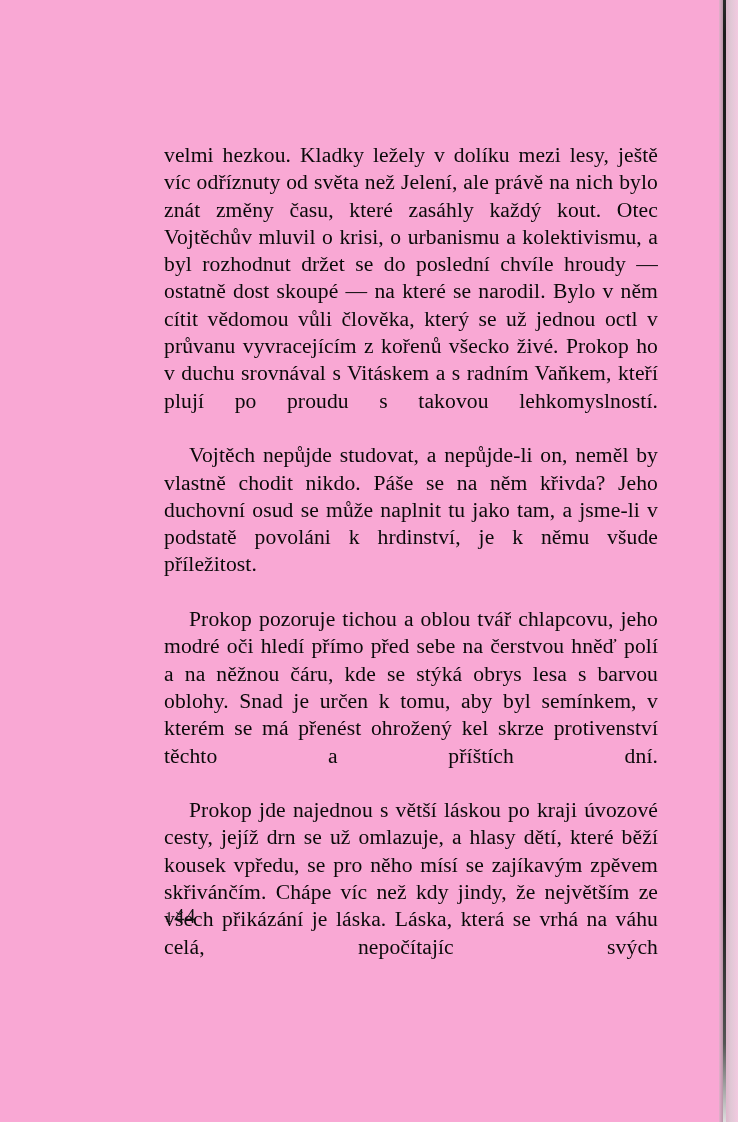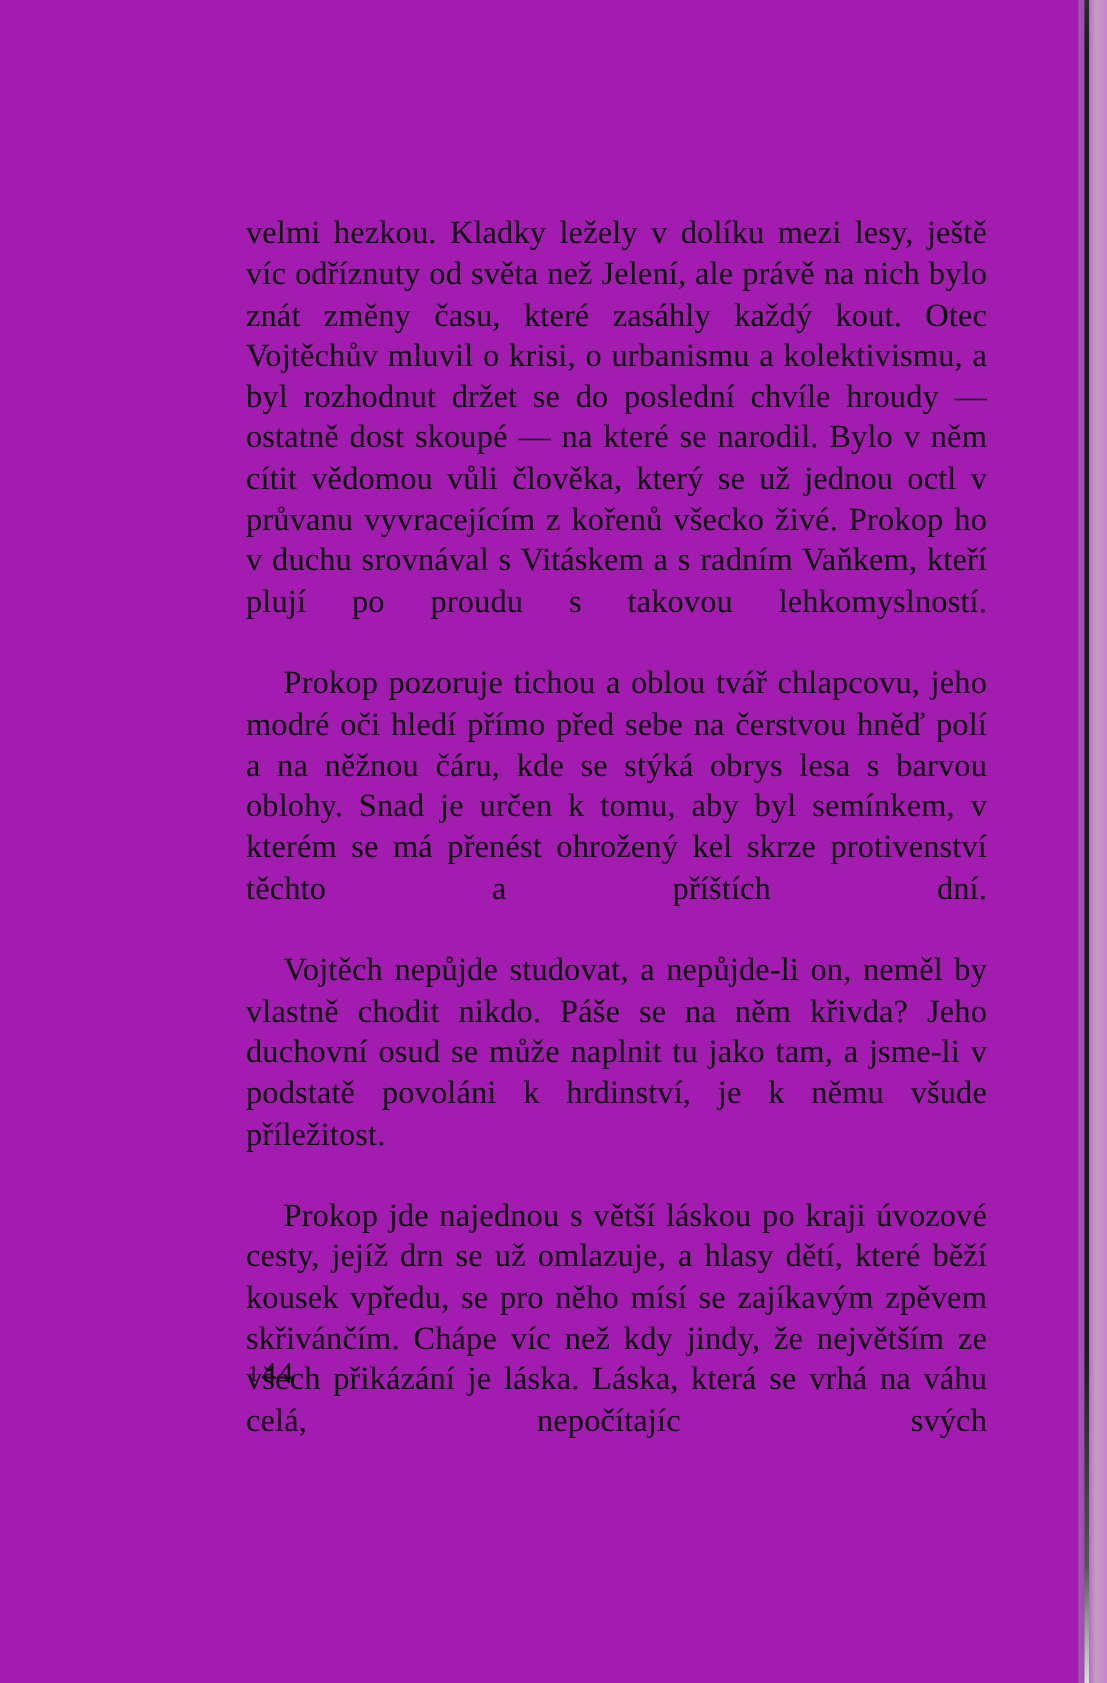--- a/index.html
+++ b/index.html
@@ -6,21 +6,21 @@
   html, body {
     margin: 0;
     padding: 0;
     background: #ffffff;
   }
 
   .page {
     position: relative;
     width: 738px;
     height: 1122px;
-    background: #a21caf;
+    background: #f9a8d4;
     overflow: hidden;
     font-family: "Liberation Serif", "DejaVu Serif", serif;
     -webkit-font-smoothing: antialiased;
   }
 
   
   .scan-edge-strip {
     position: absolute;
     top: 0;
     right: 0;
@@ -106,20 +106,20 @@
 <body>
 
 <div class="page">
 
   <div class="scan-edge-strip"></div>
   <div class="scan-edge-line-soft"></div>
   <div class="scan-edge-line"></div>
 
   <div class="textblock">
     <p class="para">velmi hezkou. Kladky ležely v dolíku mezi lesy, ještě víc odříznuty od světa než Jelení, ale právě na nich bylo znát změny času, které zasáhly každý kout. Otec Vojtěchův mluvil o krisi, o urbanismu a kolektivismu, a byl rozhodnut držet se do poslední chvíle hroudy — ostatně dost skoupé — na které se narodil. Bylo v něm cítit vědomou vůli člověka, který se už jednou octl v průvanu vyvracejícím z kořenů všecko živé. Prokop ho v duchu srovnával s Vitáskem a s radním Vaňkem, kteří plují po proudu s takovou lehkomyslností.</p>
+    <p class="para">Vojtěch nepůjde studovat, a nepůjde-li on, neměl by vlastně chodit nikdo. Páše se na něm křivda? Jeho duchovní osud se může naplnit tu jako tam, a jsme-li v podstatě povoláni k hrdinství, je k němu všude příležitost.</p>
     <p class="para">Prokop pozoruje tichou a oblou tvář chlapcovu, jeho modré oči hledí přímo před sebe na čerstvou hněď polí a na něžnou čáru, kde se stýká obrys lesa s barvou oblohy. Snad je určen k tomu, aby byl semínkem, v kterém se má přenést ohrožený kel skrze protivenství těchto a příštích dní.</p>
-    <p class="para">Vojtěch nepůjde studovat, a nepůjde-li on, neměl by vlastně chodit nikdo. Páše se na něm křivda? Jeho duchovní osud se může naplnit tu jako tam, a jsme-li v podstatě povoláni k hrdinství, je k němu všude příležitost.</p>
     <p class="para">Prokop jde najednou s větší láskou po kraji úvozové cesty, jejíž drn se už omlazuje, a hlasy dětí, které běží kousek vpředu, se pro něho mísí se zajíkavým zpěvem skřivánčím. Chápe víc než kdy jindy, že největším ze všech přikázání je láska. Láska, která se vrhá na váhu celá, nepočítajíc svých</p>
   </div>
 
   <div class="folio"><span class="oldstyle-one">1</span><span>44</span></div>
 
 </div>
 
 </body></html>

